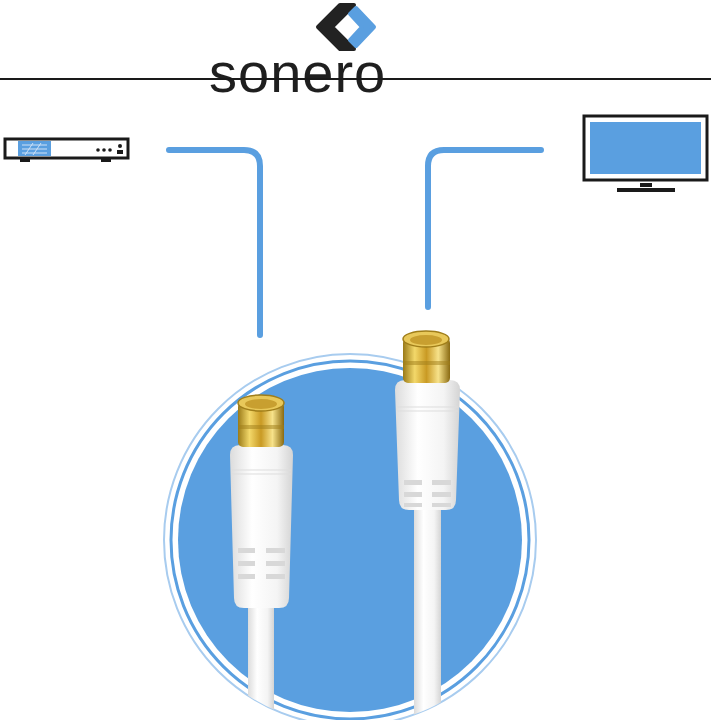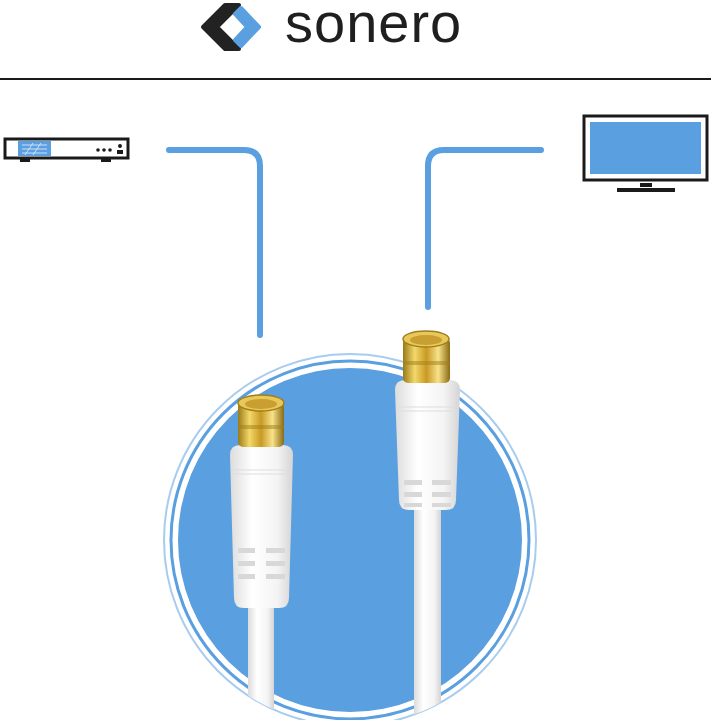--- a/index.html
+++ b/index.html
@@ -1,17 +1,17 @@
 <!DOCTYPE html>
 <html><head>
 <meta charset="utf-8">
 <style>
   html, body { margin: 0; padding: 0; background: #ffffff; }
   body { width: 711px; height: 720px; position: relative; overflow: hidden; font-family: "Liberation Sans", sans-serif; }
-  .logo { position: absolute; left: 195px; top: 2px; height: 50px; display: flex; align-items: flex-start; }
+  .logo { position: absolute; left: 195px; top: 2px; height: 50px; display: flex; align-items: flex-end; flex-direction: column; }
   .logo-mark { width: 76px; height: 50px; position: relative; }
   .logo-text { font-family: "Liberation Sans", sans-serif; font-size: 56px; color: #1f1f1f; letter-spacing: 1px; margin-left: 14px; line-height: 50px; position: relative; top: -4px; }
   .divider { position: absolute; left: 0; top: 78px; width: 711px; height: 2px; background: #1a1a1a; }
   .art { position: absolute; left: 0; top: 0; }
 </style>
 </head>
 <body>
 
 <div class="logo">
   <div class="logo-mark">

